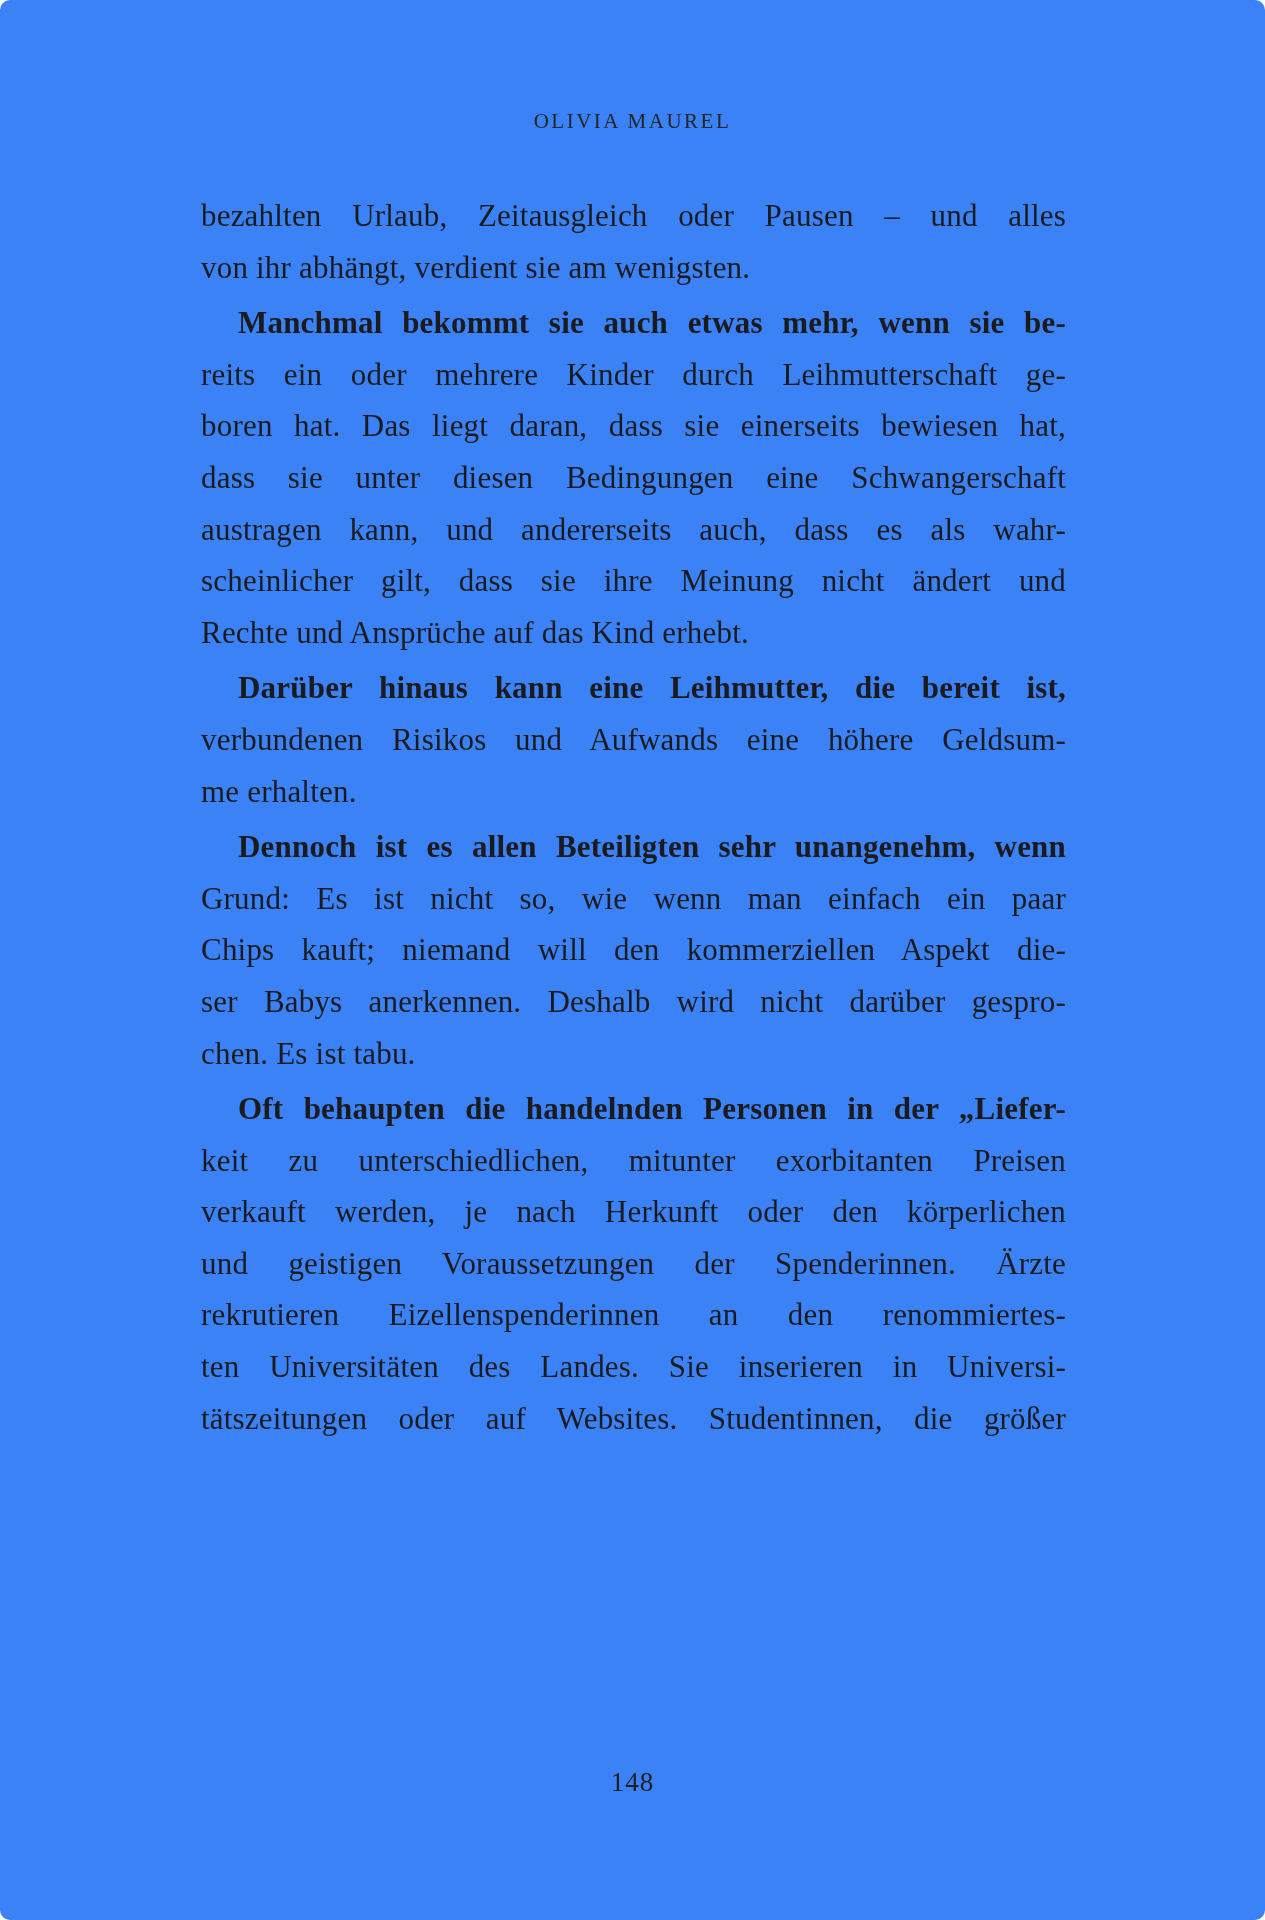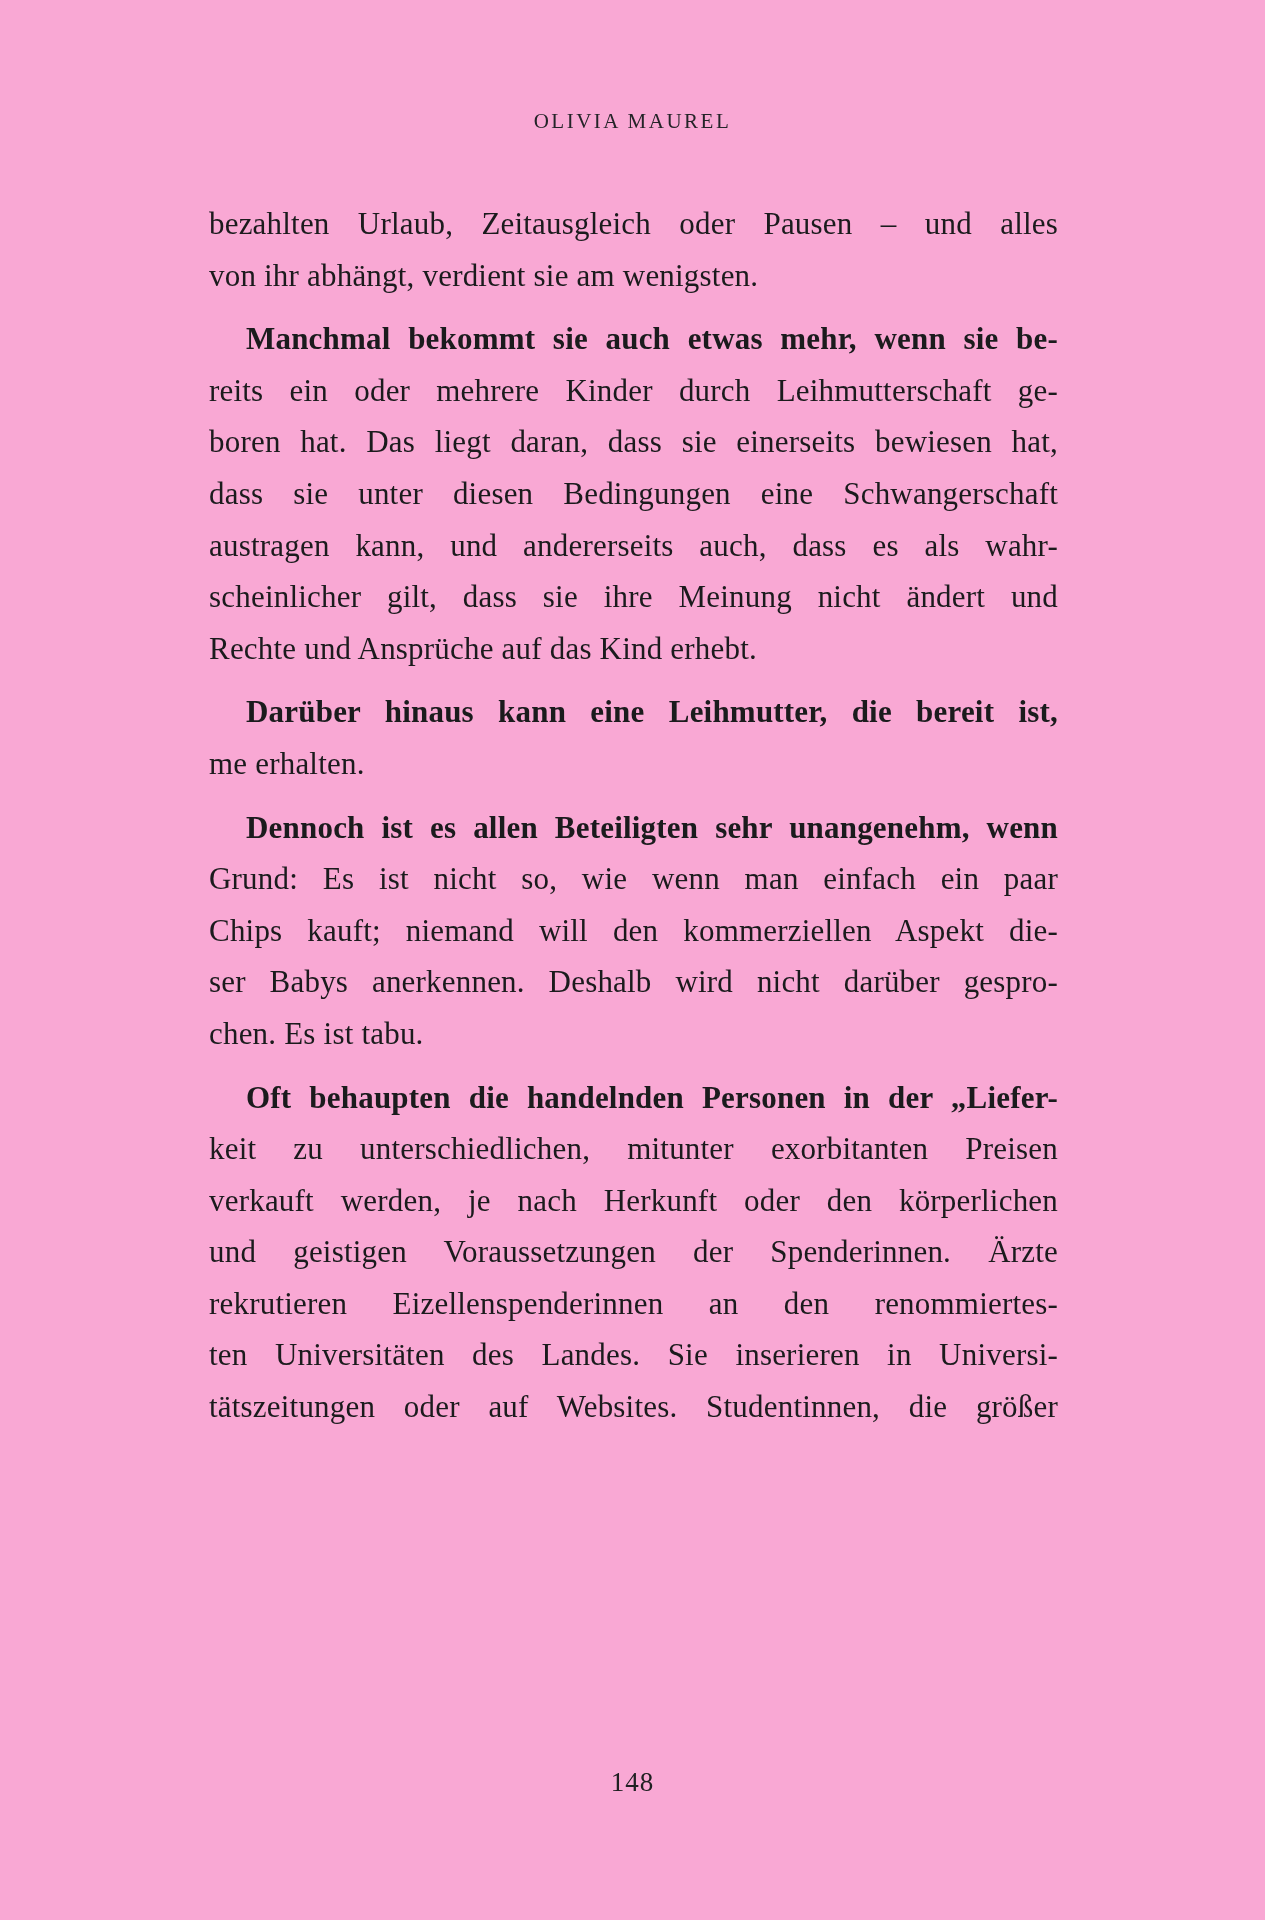--- a/index.html
+++ b/index.html
@@ -5,45 +5,46 @@
 <style>
   html, body {
     margin: 0;
     padding: 0;
     background: #ffffff;
   }
   .page {
     position: relative;
     width: 1265px;
     height: 1920px;
-    background: #f9a8d4;
+    background: #3b82f6;
     overflow: hidden;
     font-family: "Liberation Serif", "DejaVu Serif", serif;
     color: #1b1b1d;
+    border-radius: 10px;
   }
   .running-header {
     position: absolute;
     top: 111px;
     left: 0;
     width: 100%;
     text-align: center;
     font-size: 21px;
     line-height: 21px;
     letter-spacing: 2.5px;
     color: #242428;
     white-space: nowrap;
   }
   .text-block {
     position: absolute;
     top: 186px;
     left: 197px;
     width: 873px;
   }
   .paragraph {
-    margin: 12px;
+    margin: 4px;
     padding: 0;
   }
   .line {
     box-sizing: border-box;
     width: 100%;
     font-size: 31px;
     line-height: 51.6px;
     letter-spacing: 0.2px;
     text-align: justify;
     text-align-last: justify;
@@ -85,20 +86,21 @@
         <div class="line indent">Manchmal bekommt sie auch etwas mehr, wenn sie be-</div>
         <div class="line">reits ein oder mehrere Kinder durch Leihmutterschaft ge-</div>
         <div class="line">boren hat. Das liegt daran, dass sie einerseits bewiesen hat,</div>
         <div class="line">dass sie unter diesen Bedingungen eine Schwangerschaft</div>
         <div class="line">austragen kann, und andererseits auch, dass es als wahr-</div>
         <div class="line">scheinlicher gilt, dass sie ihre Meinung nicht ändert und</div>
         <div class="line para-end">Rechte und Ansprüche auf das Kind erhebt.</div>
       </div>
       <div class="paragraph">
         <div class="line indent">Darüber hinaus kann eine Leihmutter, die bereit ist,</div>
+        <div class="line">verbundenen Risikos und Aufwands eine höhere Geldsum-</div>
         <div class="line para-end">me erhalten.</div>
       </div>
       <div class="paragraph">
         <div class="line indent">Dennoch ist es allen Beteiligten sehr unangenehm, wenn</div>
         <div class="line">Grund: Es ist nicht so, wie wenn man einfach ein paar</div>
         <div class="line">Chips kauft; niemand will den kommerziellen Aspekt die-</div>
         <div class="line">ser Babys anerkennen. Deshalb wird nicht darüber gespro-</div>
         <div class="line para-end">chen. Es ist tabu.</div>
       </div>
       <div class="paragraph">

